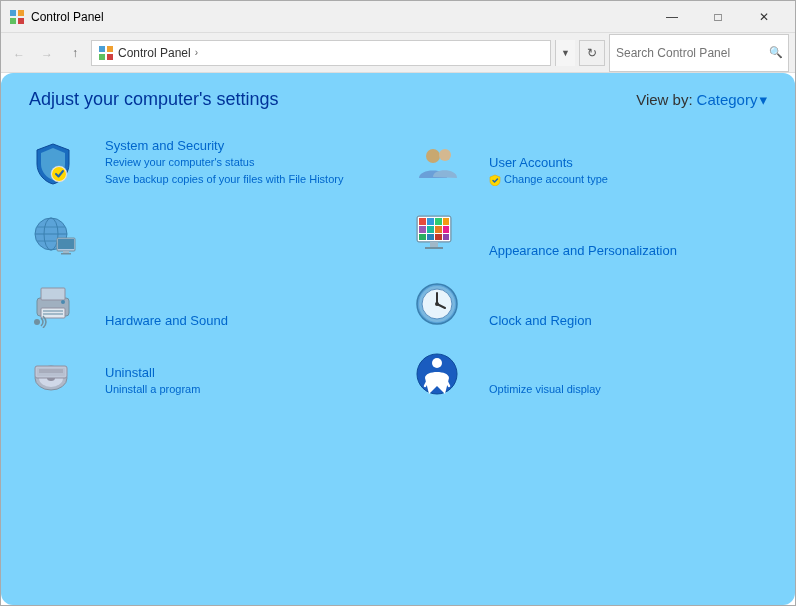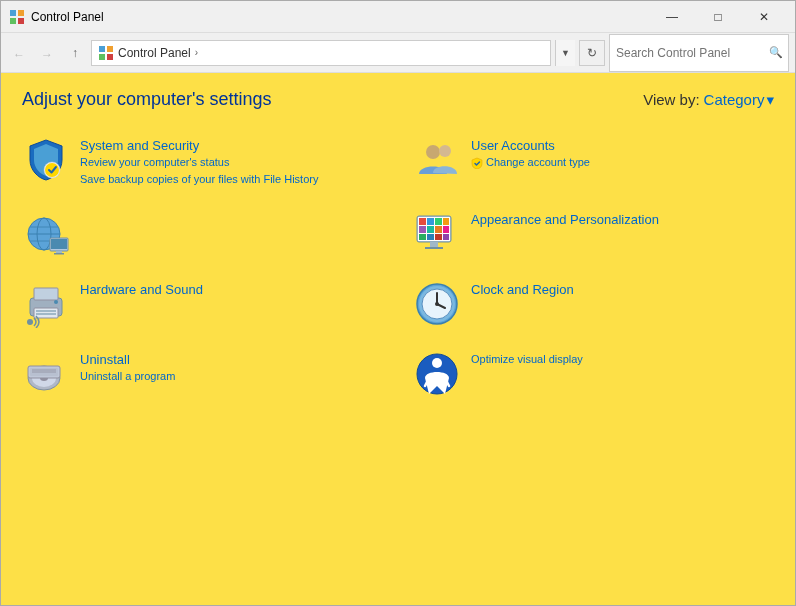--- a/index.html
+++ b/index.html
@@ -149,23 +149,24 @@
       position: absolute;
       right: 6px;
       color: #666;
       font-size: 11px;
       pointer-events: none;
     }
 
     
     .content {
       flex: 1;
-      background: #fde047;
+      background: #7dd3fc;
       overflow-y: auto;
-      padding: 16px 21px;
+      padding: 16px 28px;
+      border-radius: 12px;
     }
 
     .page-header {
       display: flex;
       align-items: center;
       justify-content: space-between;
       margin-bottom: 20px;
     }
     .page-title {
       font-size: 18px;
@@ -190,22 +191,22 @@
 
     
     .categories-grid {
       display: grid;
       grid-template-columns: 1fr 1fr;
       gap: 10px 30px;
     }
 
     .category-item {
       display: flex;
-      align-items: flex-start;
-      gap: 10px;
+      align-items: flex-end;
+      gap: 28px;
       padding: 6px 0;
     }
     .category-icon {
       width: 48px;
       height: 48px;
       flex-shrink: 0;
       display: flex;
       align-items: center;
       justify-content: center;
     }

